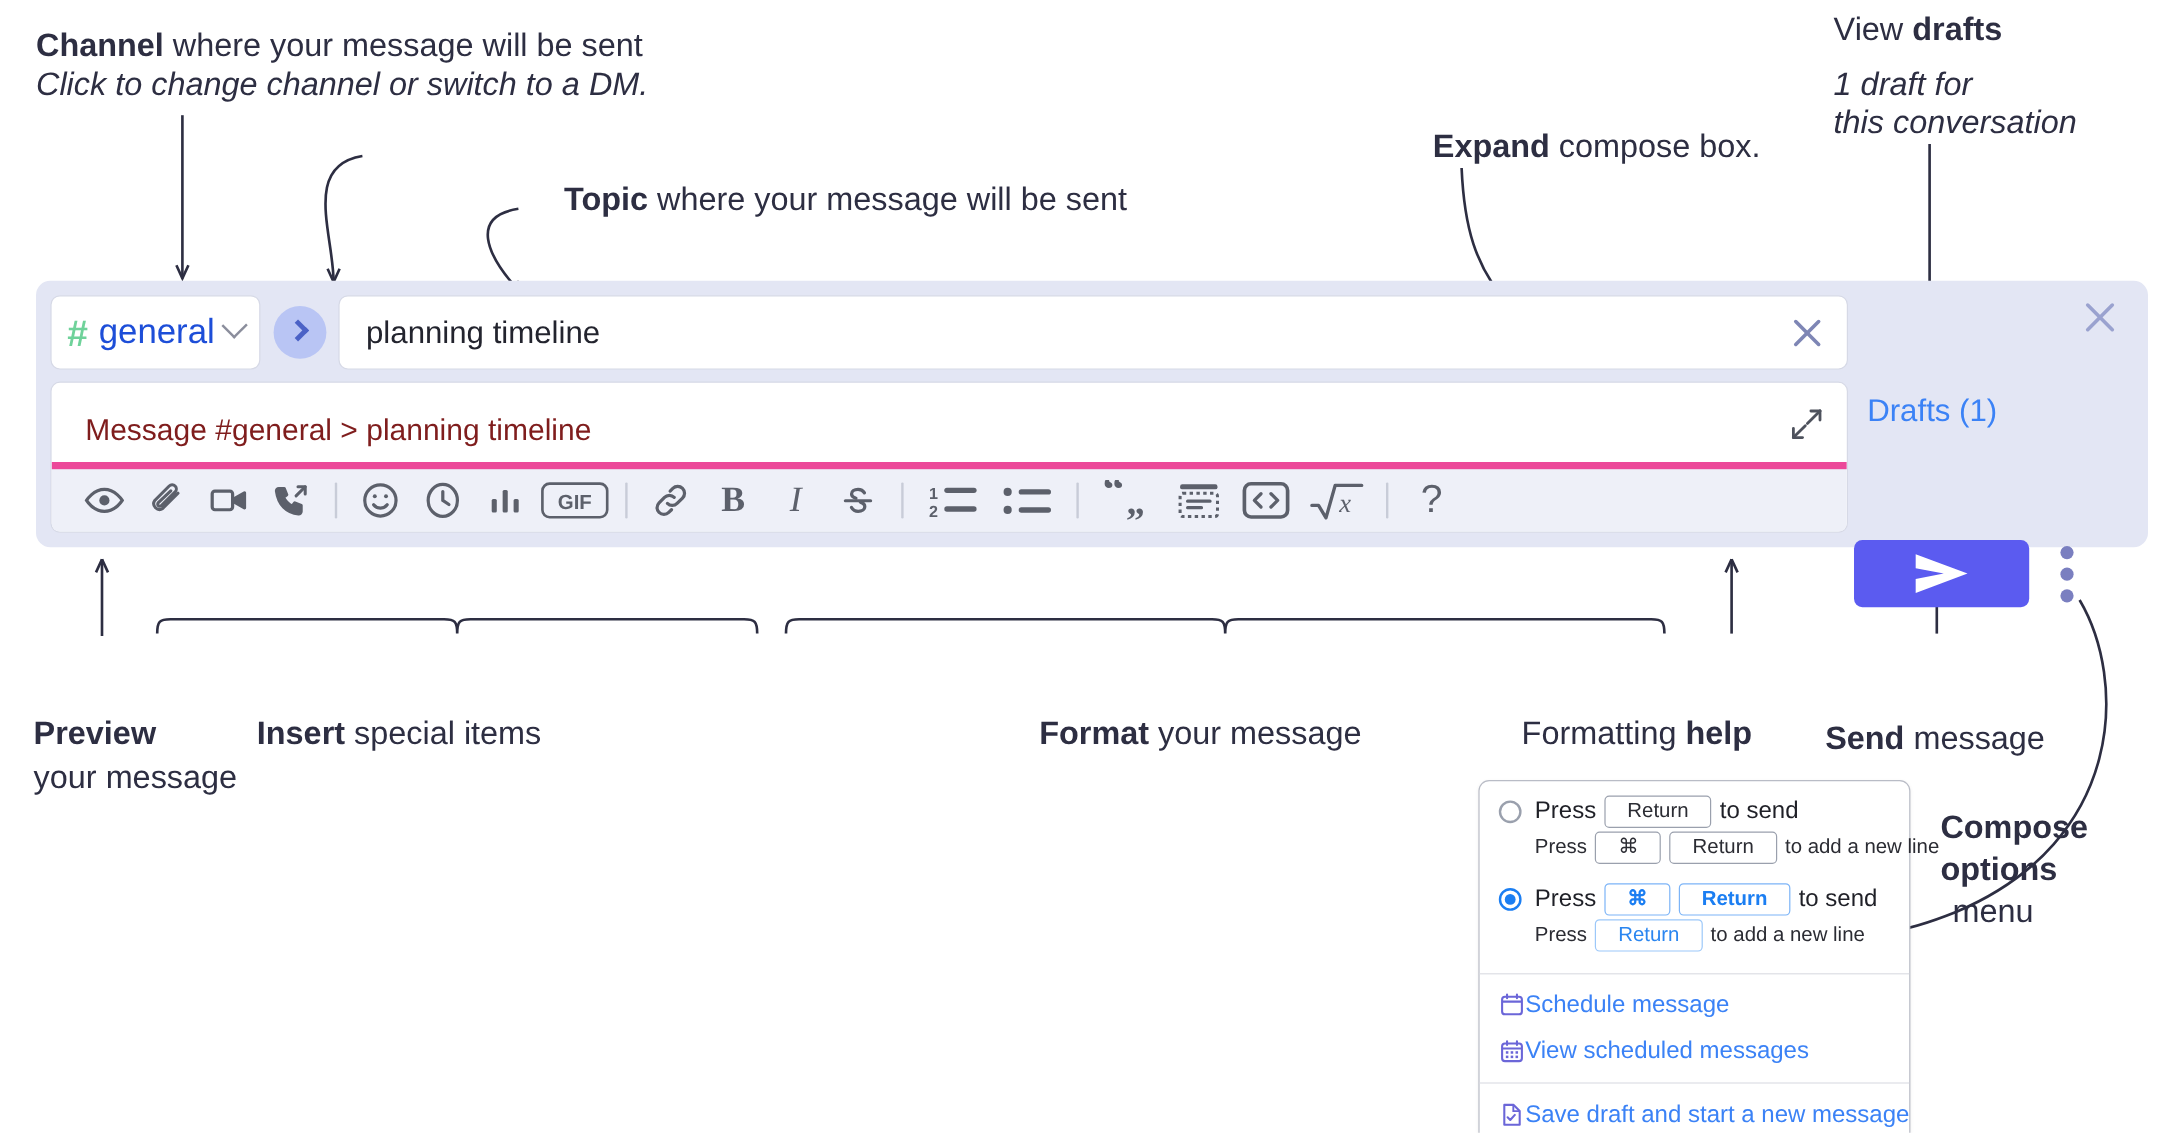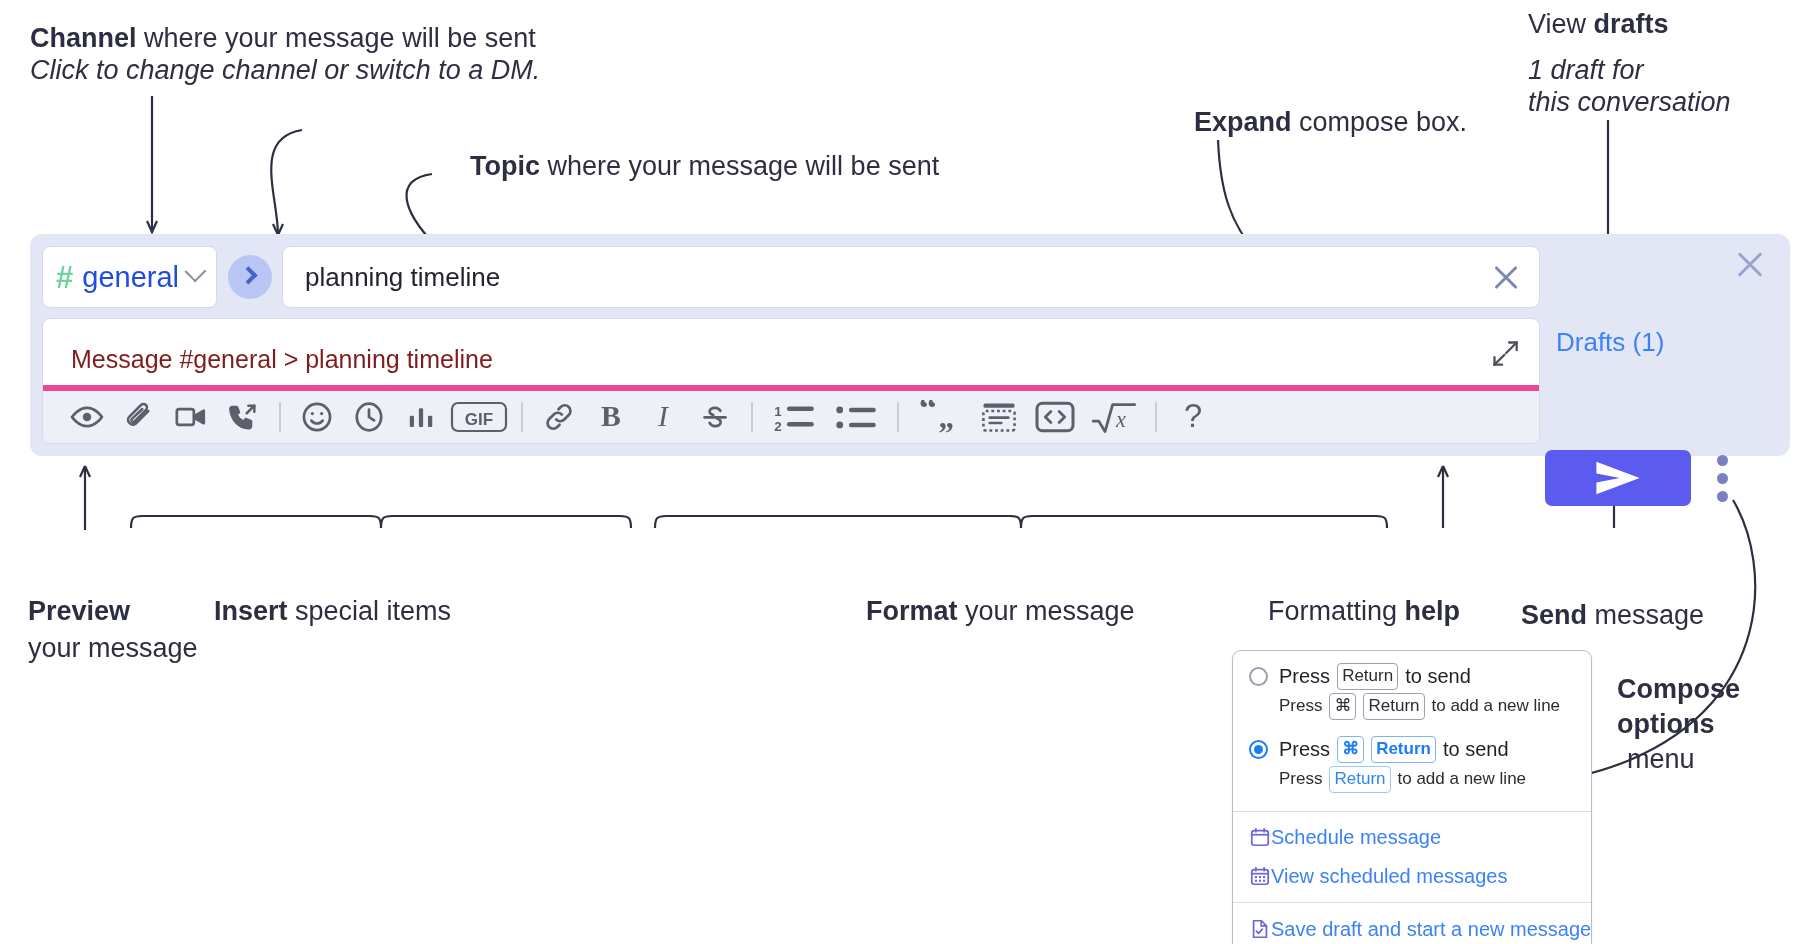--- a/index.html
+++ b/index.html
@@ -96,21 +96,21 @@
     box-shadow:0 1px 3px rgba(0,0,0,.06);
     font-size:19px; color:#1f2027;
   }
   .popup-sect { padding:10px 0 12px 0; }
   .opt-row { display:flex; align-items:center; gap:11px; padding:2px 16px; }
   .radio { width:19px; height:19px; border-radius:50%; border:2px solid #9aa0ad; flex:0 0 auto; position:relative; background:#fff; }
   .radio.on { border-color:#1b7ef2; }
   .radio.on:after { content:""; position:absolute; left:3px; top:3px; width:9px; height:9px; border-radius:50%; background:#1b7ef2; }
   .opt-main { font-size:20px; display:flex; align-items:center; gap:7px; white-space:nowrap; }
   .opt-sub { font-size:17px; color:#2b2c33; display:flex; align-items:center; gap:7px; padding:1px 16px 6px 46px; white-space:nowrap; }
-  .key { border:1px solid #9aa0ad; border-radius:4px; padding:1px 4px; font-size:17px; line-height:1.35; background:#fff; color:#2b2c33; display:inline-block; }
+  .key { border:1px solid #9aa0ad; border-radius:4px; padding:1px 18px; font-size:17px; line-height:1.35; background:#fff; color:#2b2c33; display:inline-block; }
   .key.blue { border-color:#7cb4f7; color:#1b7ef2; font-weight:700; }
   .key.bluelite { border-color:#9cc8f9; color:#2b86f0; }
   .popup-div { height:1px; background:#dcdee4; }
   .menu-item { display:flex; align-items:center; padding:8px 16px; font-size:20px; color:#3b82f6; white-space:nowrap; }
   .mi-ico { width:22px; height:22px; flex:0 0 auto; }
 </style>
 </head>
 <body>
 
 <div class="stage">

